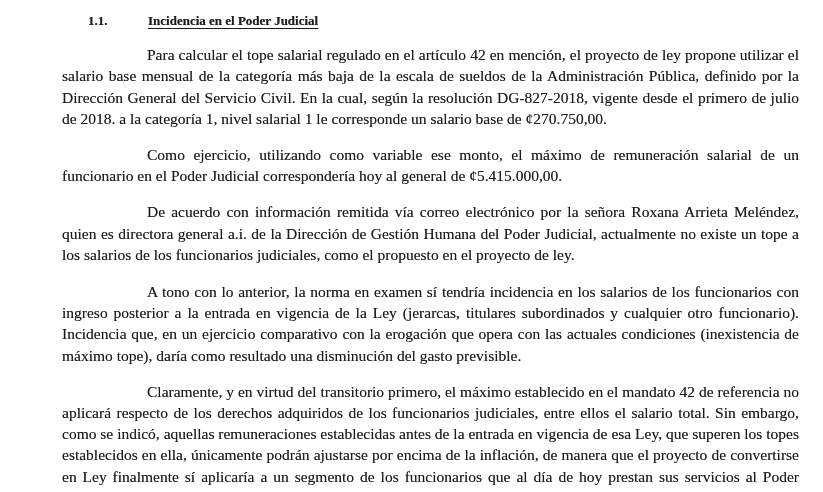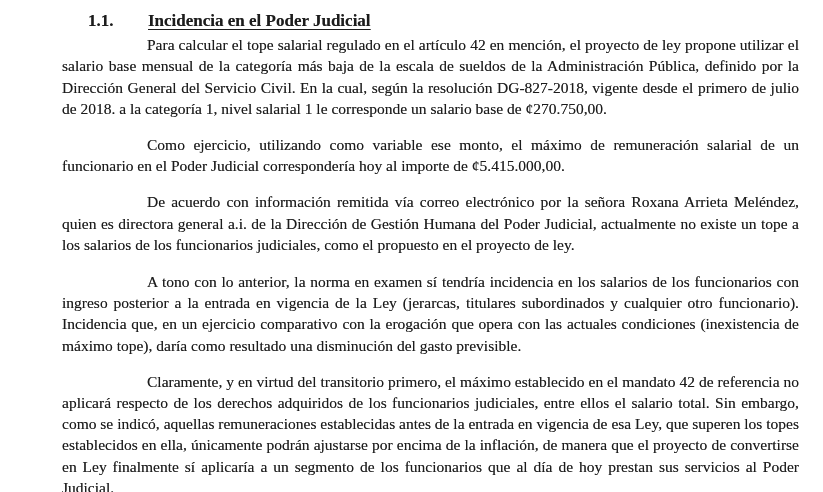--- a/index.html
+++ b/index.html
@@ -15,50 +15,50 @@
     background: #ffffff;
     padding: 10px 24px 0 62px;
     font-family: "Liberation Serif", "DejaVu Serif", serif;
     color: #1c1c1c;
     font-size: 15.5px;
     line-height: 21.2px;
     text-shadow: 0 0 0.5px rgba(25,25,25,0.55);
   }
   .heading {
     font-weight: bold;
-    font-size: 17px;
+    font-size: 13px;
     margin: 0 0 0 26px;
     white-space: nowrap;
   }
   .heading .hnum {
     display: inline-block;
     width: 60px;
   }
   .heading .htitle {
     text-decoration: underline;
     text-underline-offset: 3px;
   }
   .para {
     margin: 15px 0 0 0;
     text-align: justify;
     text-indent: 85px;
   }
   .para.first {
-    margin-top: 3px;
+    margin-top: 13px;
     font-family: Liberation Serif, serif;
   }
   .para.no-gap {
     margin-top: 16px;
   }
 </style>
 </head>
 <body>
 
 <div class="page">
   <div class="heading">
     <span class="hnum">1.1.</span><span class="htitle">Incidencia en el Poder Judicial</span>
   </div>
   <p class="para first">Para calcular el tope salarial regulado en el artículo 42 en mención, el proyecto de ley propone utilizar el salario base mensual de la categoría más baja de la escala de sueldos de la Administración Pública, definido por la Dirección General del Servicio Civil. En la cual, según la resolución DG-827-2018, vigente desde el primero de julio de 2018. a la categoría 1, nivel salarial 1 le corresponde un salario base de ¢270.750,00.</p>
-  <p class="para">Como ejercicio, utilizando como variable ese monto, el máximo de remuneración salarial de un funcionario en el Poder Judicial correspondería hoy al importe de ¢5.415.000,00.</p>
+  <p class="para">Como ejercicio, utilizando como variable ese monto, el máximo de remuneración salarial de un funcionario en el Poder Judicial correspondería hoy al general de ¢5.415.000,00.</p>
   <p class="para">De acuerdo con información remitida vía correo electrónico por la señora Roxana Arrieta Meléndez, quien es directora general a.i. de la Dirección de Gestión Humana del Poder Judicial, actualmente no existe un tope a los salarios de los funcionarios judiciales, como el propuesto en el proyecto de ley.</p>
   <p class="para no-gap">A tono con lo anterior, la norma en examen sí tendría incidencia en los salarios de los funcionarios con ingreso posterior a la entrada en vigencia de la Ley (jerarcas, titulares subordinados y cualquier otro funcionario). Incidencia que, en un ejercicio comparativo con la erogación que opera con las actuales condiciones (inexistencia de máximo tope), daría como resultado una disminución del gasto previsible.</p>
   <p class="para">Claramente, y en virtud del transitorio primero, el máximo establecido en el mandato 42 de referencia no aplicará respecto de los derechos adquiridos de los funcionarios judiciales, entre ellos el salario total. Sin embargo, como se indicó, aquellas remuneraciones establecidas antes de la entrada en vigencia de esa Ley, que superen los topes establecidos en ella, únicamente podrán ajustarse por encima de la inflación, de manera que el proyecto de convertirse en Ley finalmente sí aplicaría a un segmento de los funcionarios que al día de hoy prestan sus servicios al Poder Judicial.</p>
 </div>
 
 </body></html>

